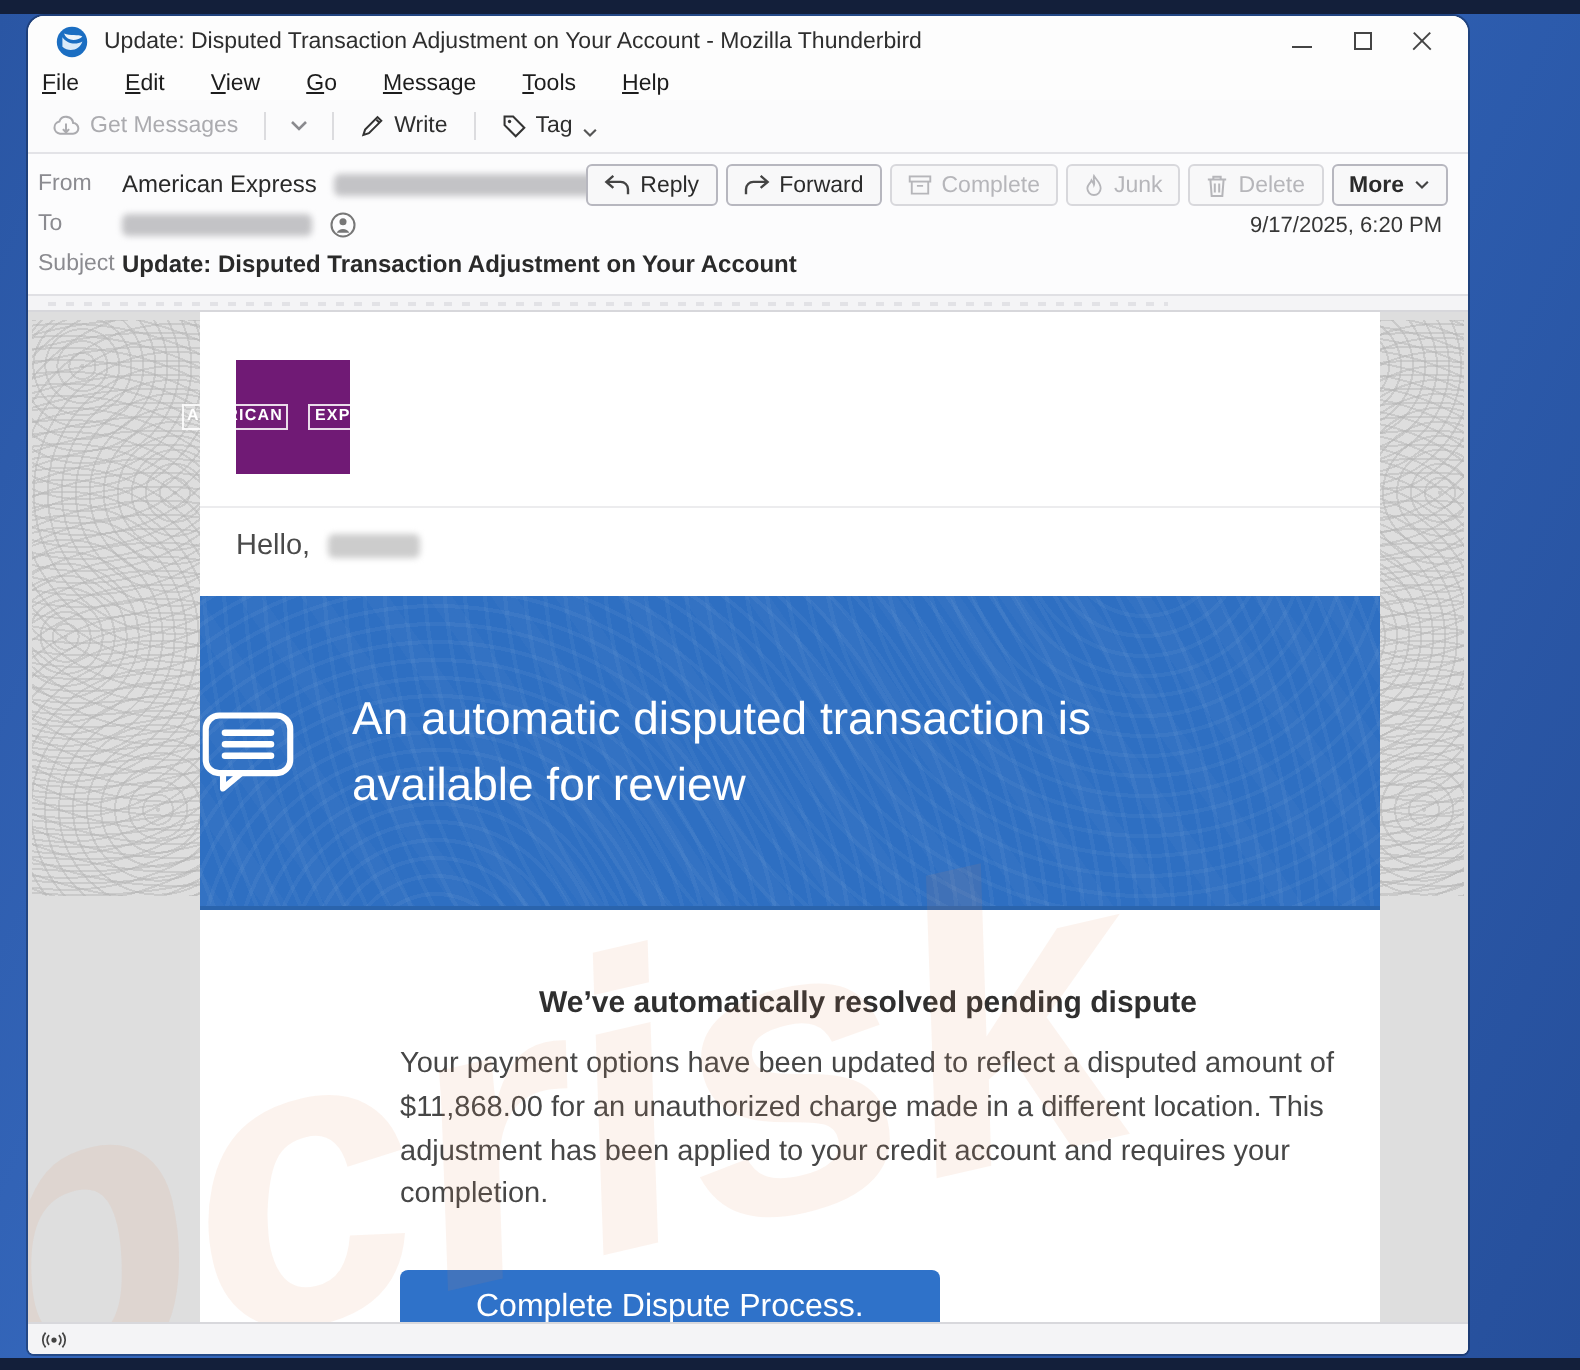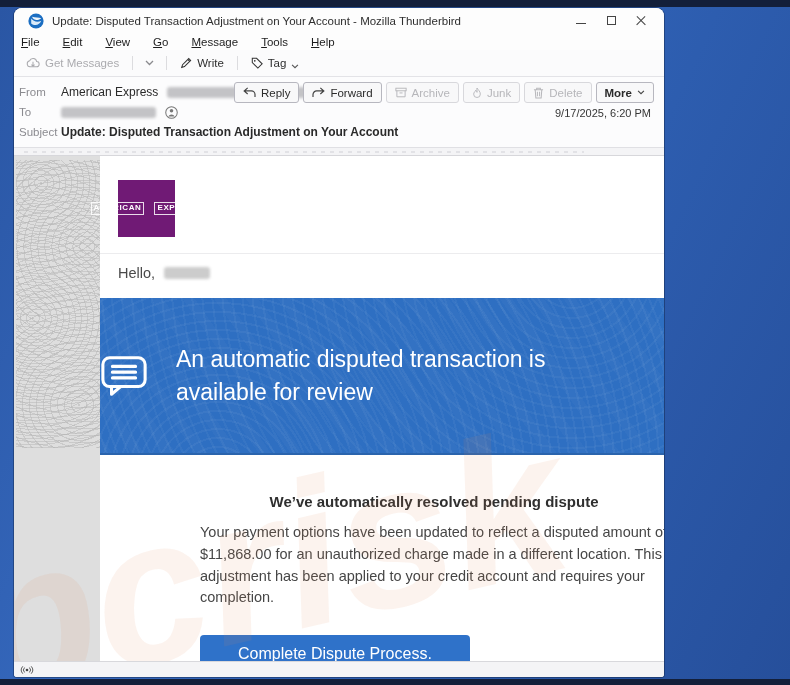--- a/index.html
+++ b/index.html
@@ -1,20 +1,20 @@
 <!DOCTYPE html>
 <html><head>
 <meta charset="utf-8">
 <style>
   * { margin:0; padding:0; box-sizing:border-box; }
   body { font-family:"Liberation Sans", sans-serif; }
   .screen { position:relative; width:790px; height:685px; background:#131f3a; overflow:hidden; }
   .desktop-blue { position:absolute; left:0; right:0; top:7px; bottom:6px;
     background:linear-gradient(115deg,#2a56a4 0%,#3568bd 35%,#2e5fb2 60%,#264f9b 100%); }
-  .window { position:absolute; left:14px; top:8px; width:650px; height:669px; background:#ffffff;
+  .window { position:absolute; left:14px; top:8px; width:720px; height:669px; background:#ffffff;
     border-radius:8px 8px 3px 3px; overflow:hidden; display:flex; flex-direction:column;
     box-shadow:0 0 0 1px rgba(10,20,40,.35); }
 
   
   .titlebar { height:25px; display:flex; align-items:center; padding:0 8px 0 14px; background:#fdfdfd; flex:none; }
   .tb-title { font-size:11.5px; color:#2e2e2e; margin-left:8px; flex:1; white-space:nowrap; overflow:hidden; }
   .win-ctrl { width:30px; height:20px; display:flex; align-items:center; justify-content:center; color:#444; }
   .wc-min { width:10px; border-bottom:1.4px solid #444; height:1px; margin-top:6px; }
   .wc-max { width:9px; height:9px; border:1.4px solid #444; }
   .wc-x { position:relative; width:10px; height:10px; }
@@ -219,21 +219,21 @@
           </span>
           <span>Forward</span>
         </span>
         <span class="hbtn disabled">
           <span class="icon">
             <svg width="12" height="11" viewBox="0 0 14 12">
                 <rect x="1" y="1" width="12" height="3" fill="none" stroke="#b6b6ba" stroke-width="1.1"></rect>
                 <path d="M2.2 4 v7 h9.6 V4 M5.2 6.5 h3.6" fill="none" stroke="#b6b6ba" stroke-width="1.1"></path>
               </svg>
           </span>
-          <span>Archive</span>
+          <span>Complete</span>
         </span>
         <span class="hbtn disabled">
           <span class="icon">
             <svg width="10" height="12" viewBox="0 0 12 14">
                 <path d="M6 1 C7.4 3.4 10 5 10 8.4 A4 4 0 0 1 2 8.4 C2 6.2 3.8 5.6 4.5 3.6 5.2 4.6 5.8 5.2 6 6.2 6.6 4.6 5.4 3 6 1z" fill="none" stroke="#b6b6ba" stroke-width="1.1"></path>
               </svg>
           </span>
           <span>Junk</span>
         </span>
         <span class="hbtn disabled">

